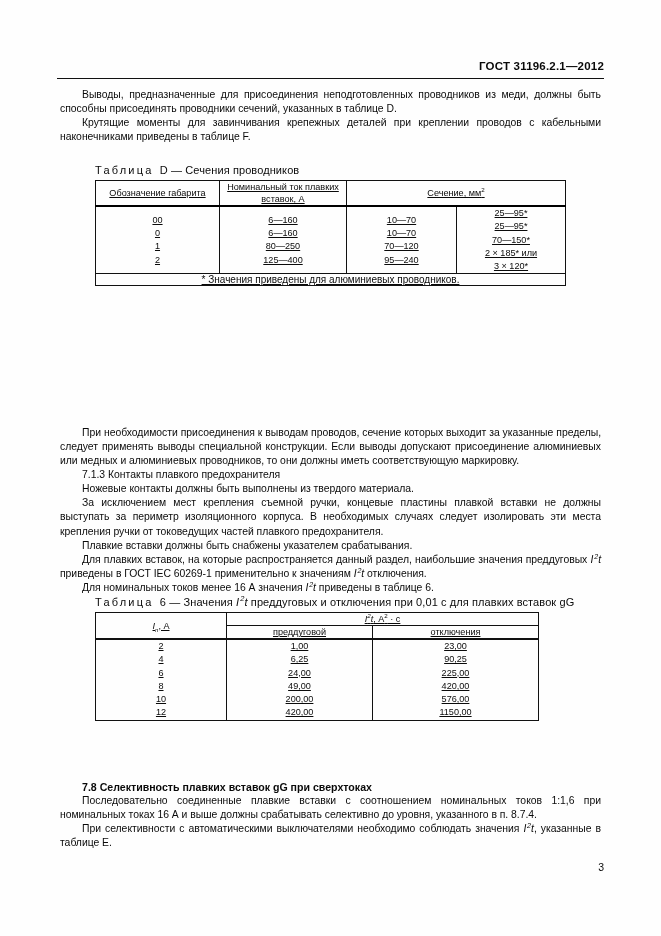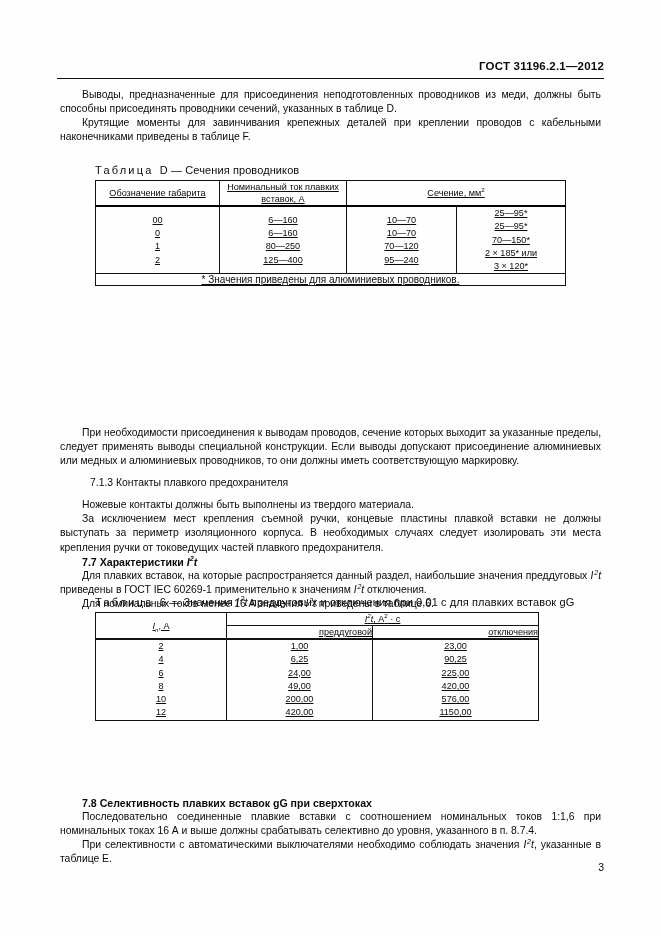--- a/index.html
+++ b/index.html
@@ -55,21 +55,21 @@
     hyphens: manual;
   }
   p.heading {
     margin: 0;
     font-size: 10.6px;
     line-height: 14.05px;
     font-weight: bold;
     text-indent: 22px;
   }
   p.subclause {
-    margin: 8px;
+    margin: 0;
     font-size: 10.4px;
     line-height: 14.05px;
     text-indent: 22px;
   }
   .it { font-style: italic; }
   sup { font-size: 0.68em; vertical-align: super; line-height: 0; }
   sub { font-size: 0.66em; vertical-align: sub; line-height: 0; }
   
   .tbl-caption {
     font-size: 11px;
@@ -106,21 +106,21 @@
     text-align: left;
     padding: 6px 4px 6px 26px;
     font-size: 10px;
   }
   
   #table-d-wrap { position: absolute; left: 95px; top: 164px; width: 470px; }
   #table-d { width: 470px; }
   
   #table-6-wrap { position: absolute; left: 95px; top: 596px; width: 443px; }
   #table-6 { width: 443px; }
-  #table-6 .sub-hdr td { border-bottom-width: 2px; text-align: right; }
+  #table-6 .sub-hdr td { border-bottom-width: 2px; }
   
   .page-number {
     position: absolute;
     right: 57px;
     bottom: 63px;
     font-size: 10.5px;
   }
 </style>
 </head>
 <body>
@@ -136,22 +136,22 @@
     <p class="para">Крутящие моменты для завинчивания крепежных деталей при креплении проводов с кабельными наконечниками приведены в таблице F.</p>
 
     <div style="height:120px"></div>
 
     <div style="height:162px"></div>
 
     <p class="para">При необходимости присоединения к выводам проводов, сечение которых выходит за указанные пределы, следует применять выводы специальной конструкции. Если выводы допускают присоединение алюминиевых или медных и алюминиевых проводников, то они должны иметь соответствующую маркировку.</p>
     <p class="subclause">7.1.3  Контакты плавкого предохранителя</p>
     <p class="para">Ножевые контакты должны быть выполнены из твердого материала.</p>
     <p class="para">За исключением мест крепления съемной ручки, концевые пластины плавкой вставки не должны выступать за периметр изоляционного корпуса. В необходимых случаях следует изолировать эти места крепления ручки от токоведущих частей плавкого предохранителя.</p>
-
-    <p class="heading"><span>7.7  Характеристики </span><span class="it">I<sup>2</sup>t</span></p>
+    <p class="para">Плавкие вставки должны быть снабжены указателем срабатывания.</p>
+
 
     <p class="para"><span>Для плавких вставок, на которые распространяется данный раздел, наибольшие значения преддуговых </span><span class="it">I <sup>2</sup>t</span><span> приведены в ГОСТ IEC 60269-1 применительно к значениям </span><span class="it">I <sup>2</sup>t</span><span> отключения.</span></p>
 
     <p class="para"><span>Для номинальных токов менее 16 А значения </span><span class="it">I <sup>2</sup>t</span><span> приведены в таблице 6.</span></p>
 
     <div style="height:185px"></div>
 
     <p class="heading" style="text-indent:22px">7.8  Селективность плавких вставок gG при сверхтоках</p>
     <p class="para">Последовательно соединенные плавкие вставки с соотношением номинальных токов 1:1,6 при номинальных токах 16 А и выше должны срабатывать селективно до уровня, указанного в п. 8.7.4.</p>
     <p class="para"><span>При селективности с автоматическими выключателями необходимо соблюдать значения </span><span class="it">I <sup>2</sup>t</span><span>, указанные в таблице Е.</span></p>

